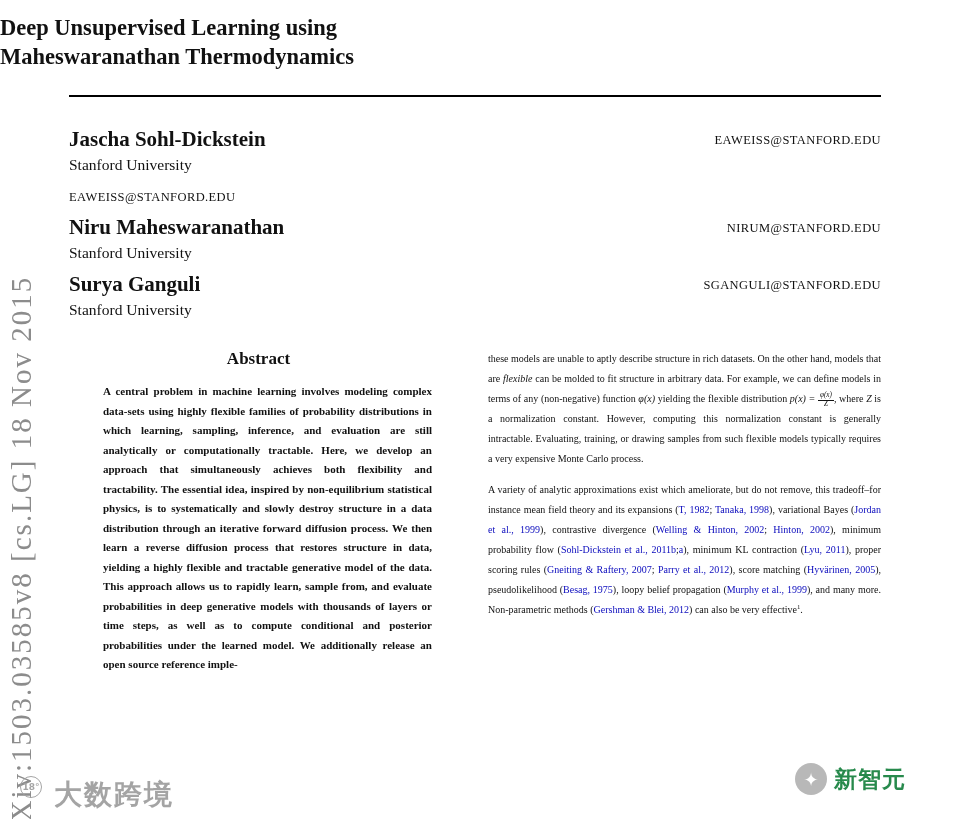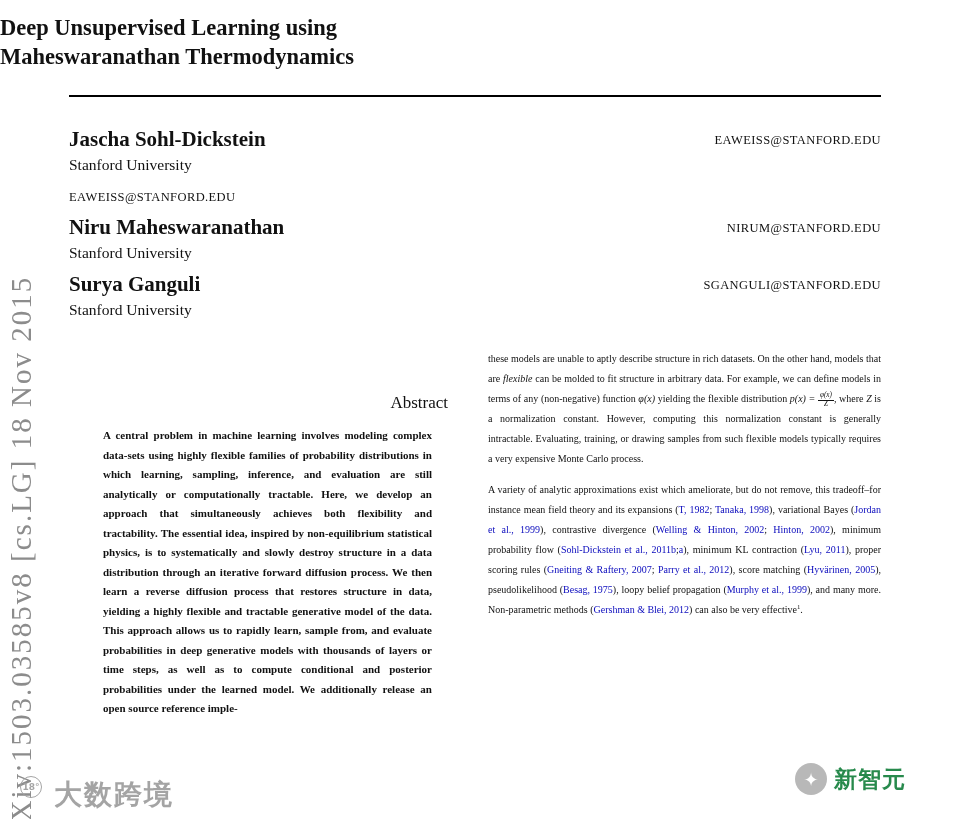--- a/index.html
+++ b/index.html
@@ -31,21 +31,21 @@
   .author-row { display:flex; justify-content:space-between; align-items:flex-start; margin-bottom:13px; }
   .author-name { font-size:21px; font-weight:bold; line-height:19px; }
   .author-affiliation { font-size:15.5px; margin-top:6px; line-height:19px; }
   .author-email { font-size:12.5px; letter-spacing:0.4px; padding-top:3px; }
 
   
   .columns { display:flex; gap:40px; margin:30px 69px 0 69px; }
   .col-left  { width:379px; }
   .col-right { width:393px; }
 
-  .abstract-heading { text-align:right; font-size:17px; font-weight:normal; margin-bottom:13px;margin-top:44px; }
+  .abstract-heading { text-align:center; font-size:17px; font-weight:bold; margin-bottom:13px; }
   .abstract-body {
     padding:0 16px 0 34px;
     font-size:11px; line-height:19.5px; text-align:justify;font-weight:bold;
   }
 
   .body-para { font-size:10px; line-height:20px; text-align:justify; margin-bottom:11px; }
 
   .seg-i { font-style:italic; }
   .seg-m { font-style:italic; }
   .seg-cite { color:var(--citation, #0b0bbd); cursor:pointer; }

